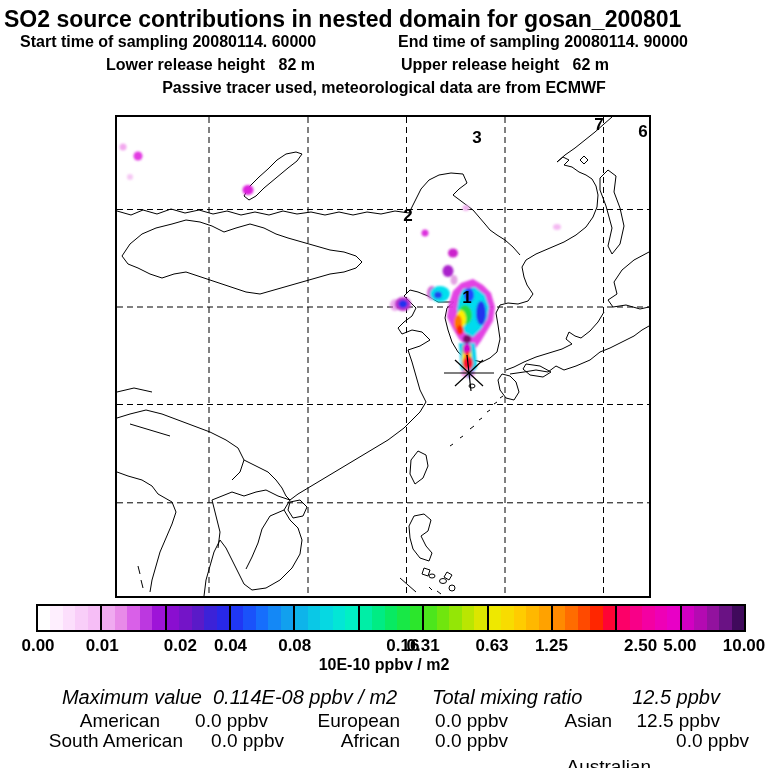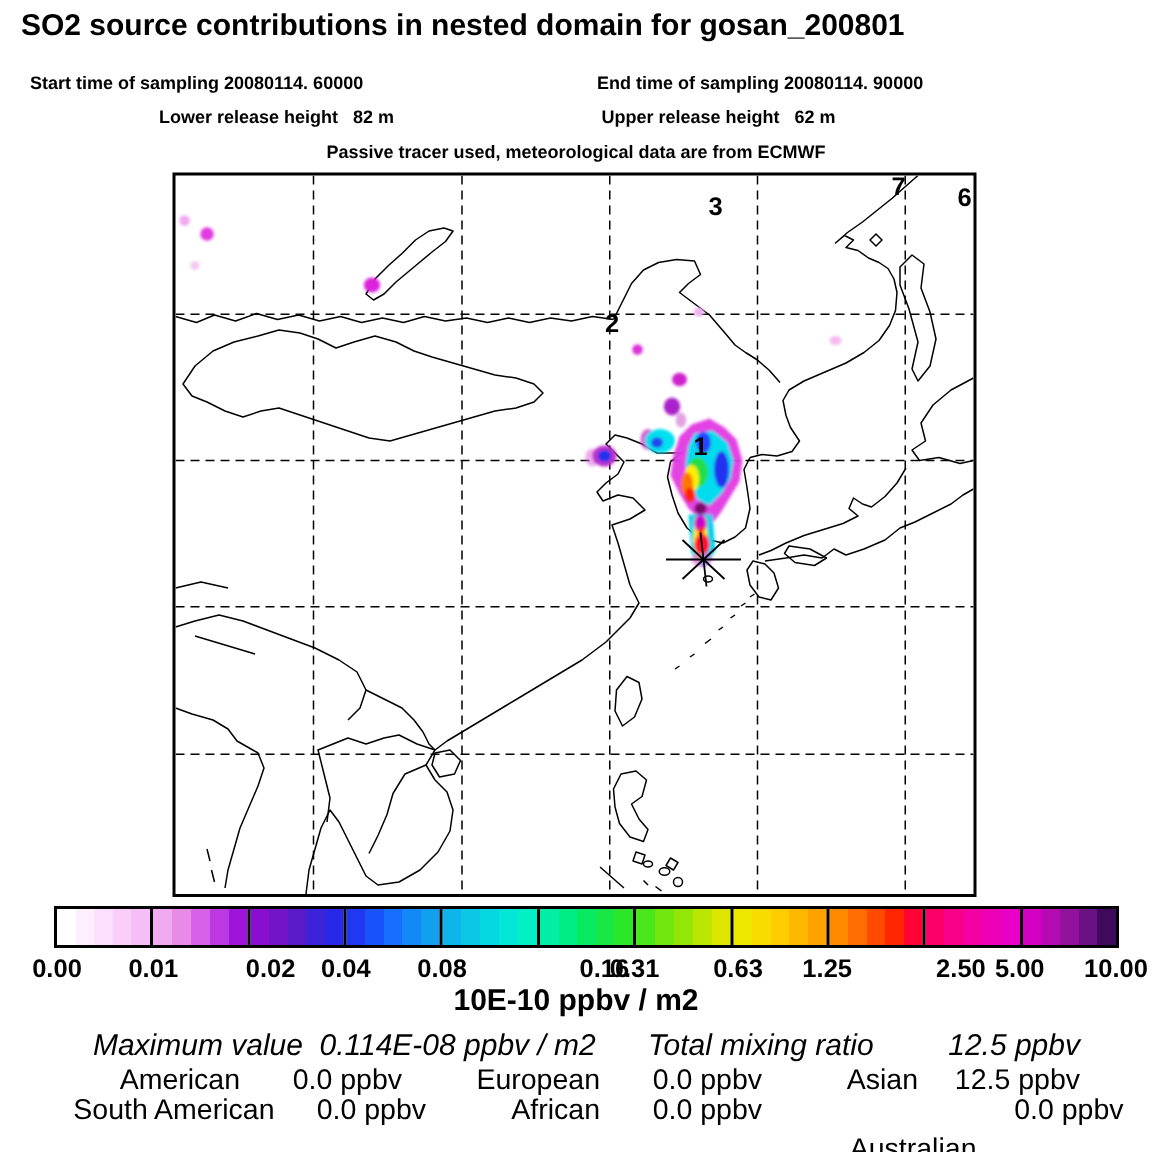--- a/index.html
+++ b/index.html
@@ -1,32 +1,32 @@
 <!DOCTYPE html>
 <html><head>
 <meta charset="utf-8">
 <style>
   html,body{margin:0;padding:0;background:#fff;}
   body{width:768px;height:768px;position:relative;overflow:hidden;
        font-family:"Liberation Sans",sans-serif;color:#000;}
   .abs{position:absolute;white-space:pre;}
-  .title{left:14px;top:6px;font-size:20px;font-weight:700;}
-  .hline{font-size:12px;font-weight:700;margin-top:15px;}
+  .title{left:4px;top:6px;font-size:23px;font-weight:700;}
+  .hline{font-size:16px;font-weight:700;}
   #map{position:absolute;left:115px;top:115px;width:532px;height:479px;
        border:2px solid #000;}
   #map svg{display:block;}
   #cbar{position:absolute;left:36px;top:604px;width:710px;height:28px;
         border:2px solid #000;box-sizing:border-box;display:flex;}
   .cseg{flex:1 1 0;height:100%;}
   .cseg + .cseg{border-left:2px solid #000;box-sizing:border-box;}
   #cbar-ticks{position:absolute;left:38px;top:636px;width:706px;height:20px;}
   .ctick{position:absolute;top:0;transform:translateX(-50%);
          font-size:17px;font-weight:700;white-space:nowrap;}
   .unit{left:0;top:656px;width:768px;text-align:center;
-        font-size:20px;font-weight:700;}
+        font-size:16px;font-weight:700;}
   .f1{font-size:20px;font-style:italic;}
   .f2{font-size:19px;}
   .ra{text-align:right;}
 </style>
 </head>
 <body>
 
 <div class="abs title">SO2 source contributions in nested domain for gosan_200801</div>
 <div class="abs hline" style="left:20px;top:33px;">Start time of sampling 20080114. 60000</div>
 <div class="abs hline" style="left:398px;top:33px;">End time of sampling 20080114. 90000</div>

